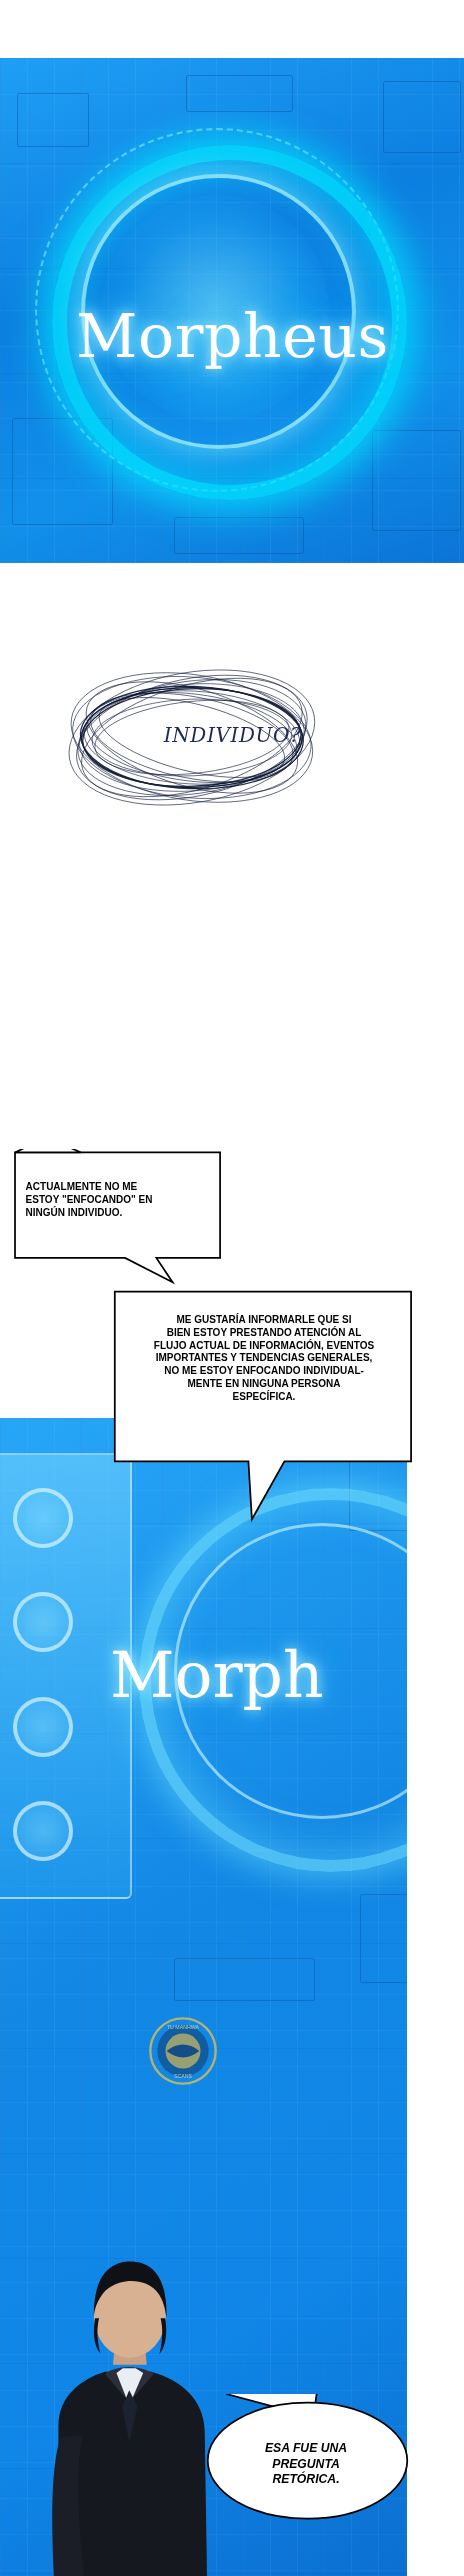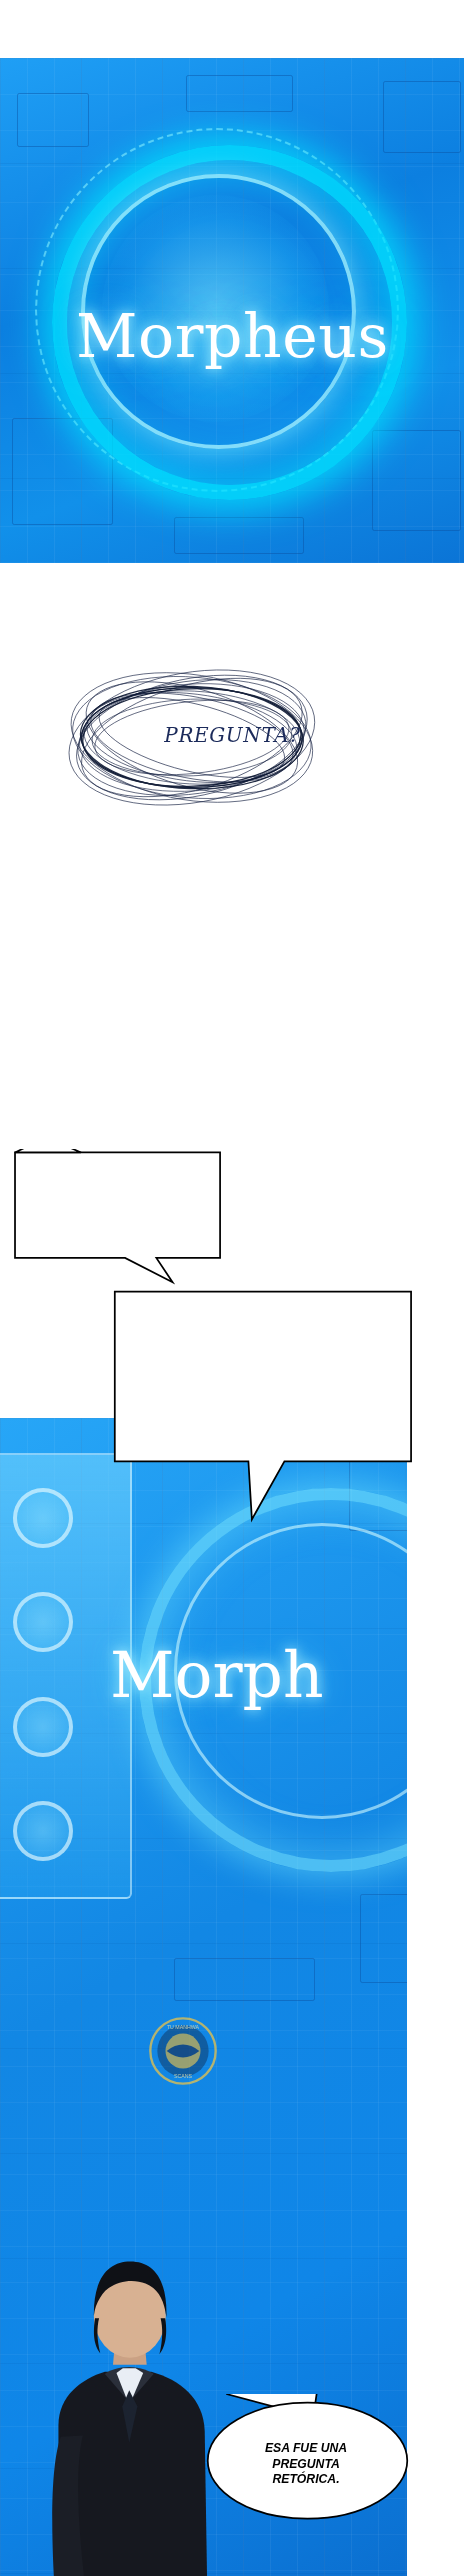--- a/index.html
+++ b/index.html
@@ -303,21 +303,21 @@
         <ellipse cx="330" cy="230" rx="214" ry="112" transform="rotate(-10 330 230)"></ellipse>
         <ellipse cx="330" cy="230" rx="188" ry="84" transform="rotate(16 330 230)"></ellipse>
         <ellipse cx="330" cy="230" rx="196" ry="90" transform="rotate(-16 330 230)"></ellipse>
       </g>
       <g fill="none" stroke="#0a1530" stroke-width="2.2" opacity="0.9">
         <ellipse cx="330" cy="230" rx="190" ry="86"></ellipse>
         <ellipse cx="330" cy="230" rx="192" ry="88" transform="rotate(2 330 230)"></ellipse>
         <ellipse cx="330" cy="230" rx="188" ry="84" transform="rotate(-2 330 230)"></ellipse>
       </g>
     </svg>
-    <div class="scribble-text">PREGUNTA?</div>
+    <div class="scribble-text">INDIVIDUO?</div>
   </div>
 
   <div class="panel3">
     <div class="circuit"></div>
     <div class="circuit2"></div>
 
     <div class="p3-left-panel"></div>
     <div class="p3-disc" style="left:12.8px; top:70px; width:52px; height:52px;"></div>
     <div class="p3-disc" style="left:12.8px; top:174px; width:52px; height:52px;"></div>
     <div class="p3-disc" style="left:12.8px; top:279px; width:52px; height:52px;"></div>
@@ -360,24 +360,38 @@
       <path d="M32 60 Q60 38 88 60 Q60 82 32 60 Z" fill="#173a6b"></path>
       <text x="60" y="22" font-size="9" fill="#f3e2a0" text-anchor="middle" font-family="Liberation Sans, sans-serif">TU MANHWA</text>
       <text x="60" y="106" font-size="9" fill="#f3e2a0" text-anchor="middle" font-family="Liberation Sans, sans-serif">SCANS</text>
     </svg>
   </div>
 
   <svg class="tail" style="left:10.5px; top:1149px;" width="227" height="168" viewBox="0 0 390 290">
     <path d="M6 6 L360 6 L360 188 L250 188 L278 230 L196 188 L6 188 Z" fill="#ffffff" stroke="#000000" stroke-width="3"></path>
     <path d="M6 6 L60 -20 L120 6 Z" fill="#ffffff" stroke="#000000" stroke-width="3"></path>
   </svg>
+  <div id="bubble1" class="bubble" style="background:transparent; border:none;">
+    <div class="bubble-text">ACTUALMENTE NO ME
+ESTOY "ENFOCANDO" EN
+NINGÚN INDIVIDUO.</div>
+  </div>
 
   <svg class="tail" style="left:110px; top:1287px;" width="314" height="244" viewBox="0 0 540 420">
     <path d="M8 8 L518 8 L518 300 L300 300 L244 400 L238 300 L8 300 Z" fill="#ffffff" stroke="#000000" stroke-width="3"></path>
   </svg>
+  <div id="bubble2" class="bubble" style="background:transparent; border:none;">
+    <div class="bubble-text">ME GUSTARÍA INFORMARLE QUE SI
+BIEN ESTOY PRESTANDO ATENCIÓN AL
+FLUJO ACTUAL DE INFORMACIÓN, EVENTOS
+IMPORTANTES Y TENDENCIAS GENERALES,
+NO ME ESTOY ENFOCANDO INDIVIDUAL-
+MENTE EN NINGUNA PERSONA
+ESPECÍFICA.</div>
+  </div>
 
   <svg class="tail" style="left:203px; top:2394px;" width="209" height="145" viewBox="0 0 360 250">
     <path d="M40 0 L200 -30 L190 40 Z" fill="#ffffff" stroke="#000000" stroke-width="3"></path>
     <ellipse cx="180" cy="115" rx="172" ry="100" fill="#ffffff" stroke="#000000" stroke-width="3"></ellipse>
   </svg>
   <div id="bubble3" class="bubble" style="background:transparent; border:none;">
     <div class="bubble-text">ESA FUE UNA
 PREGUNTA
 RETÓRICA.</div>
   </div>

